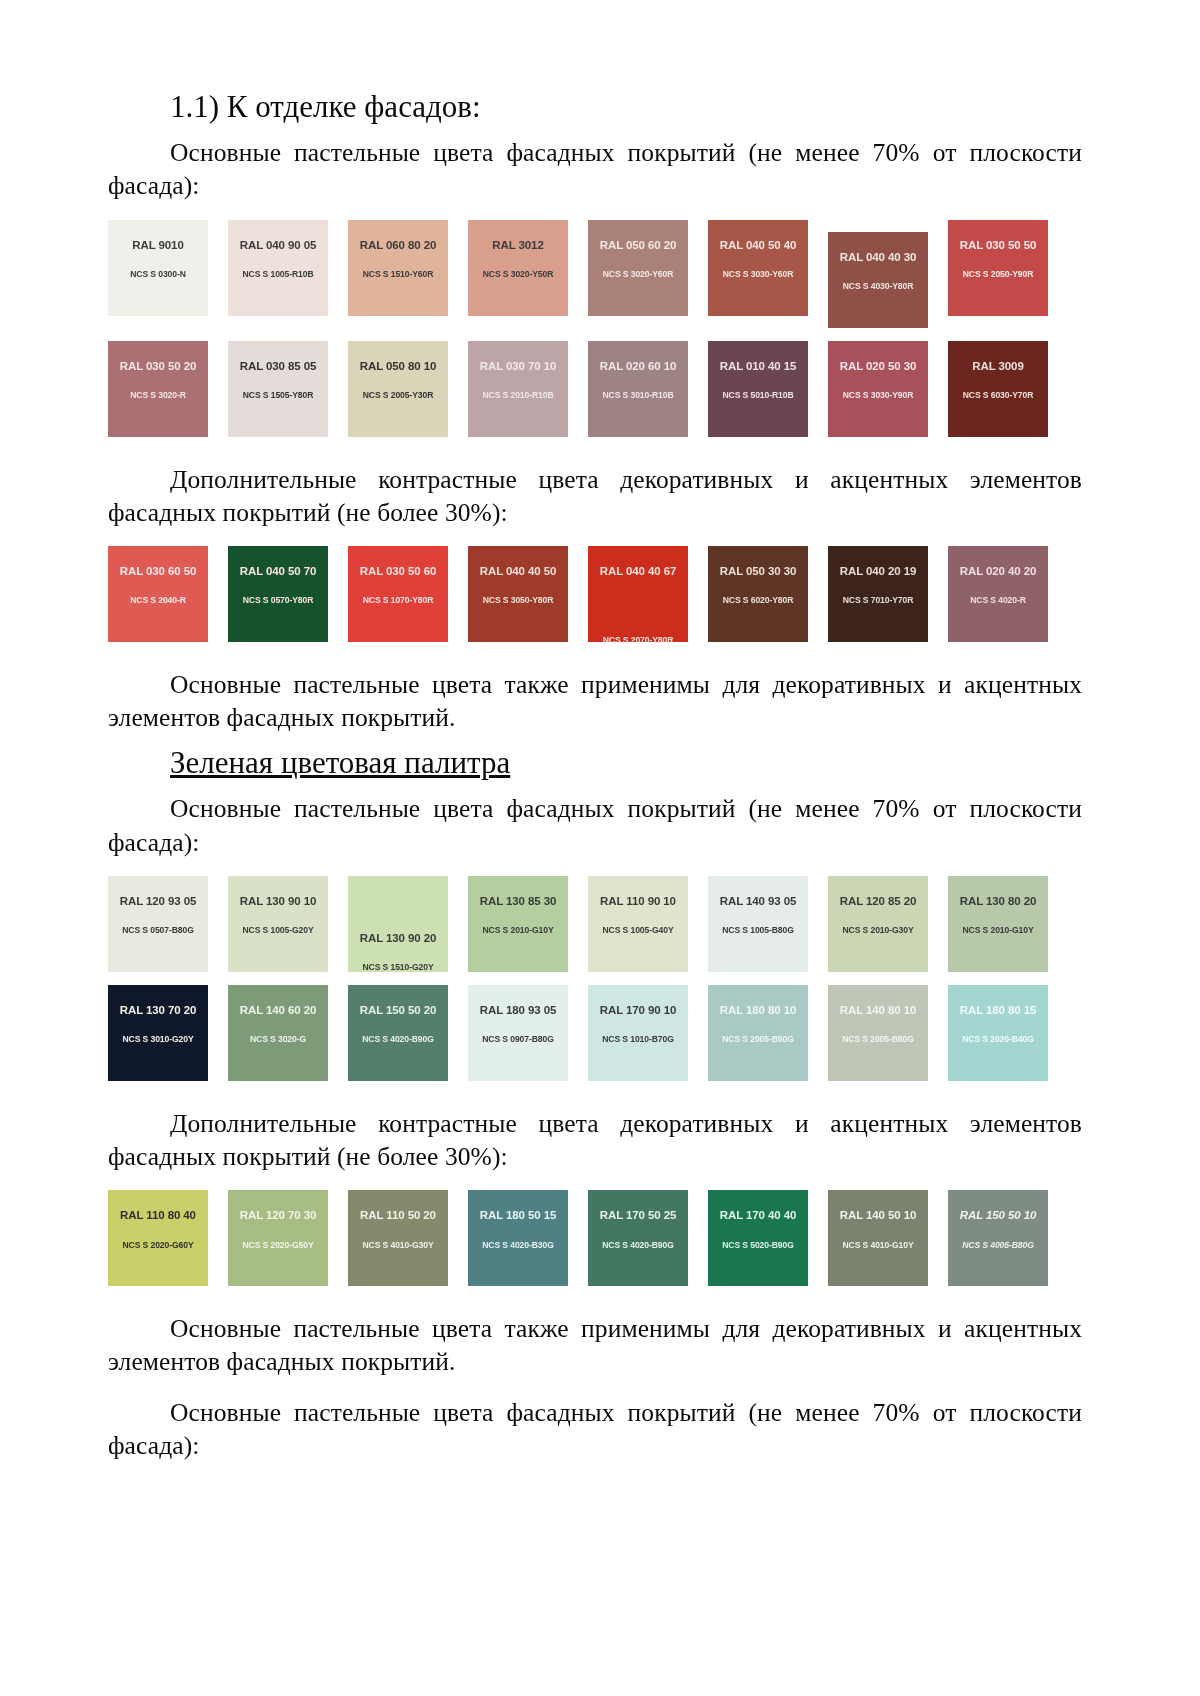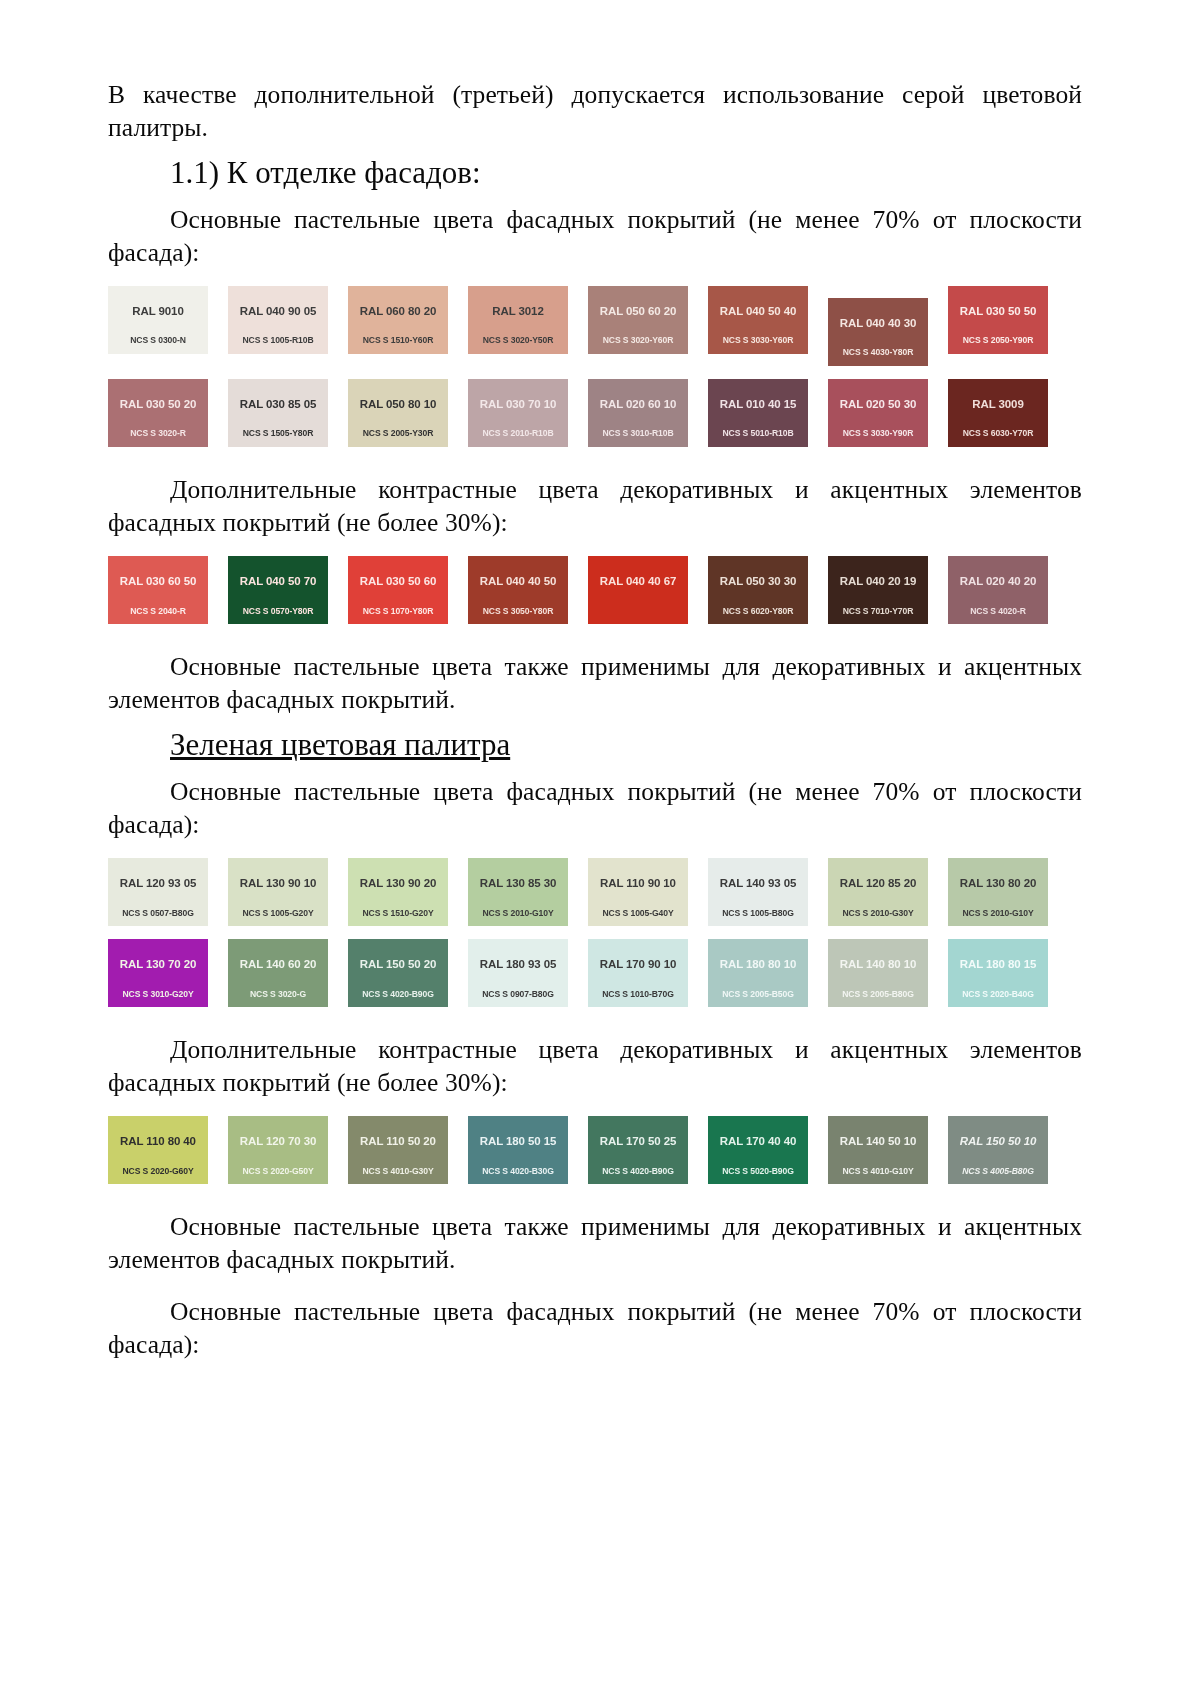--- a/index.html
+++ b/index.html
@@ -50,21 +50,21 @@
   
   .swatch-row {
     display: flex;
     gap: 0px;
     justify-content: flex-start;
     margin: 0;
     padding: 0;
   }
   .swatch {
     width: 100px;
-    height: 68px;
+    height: 96px;
     box-sizing: border-box;
     margin-right: 20px;
     position: relative;
     display: flex;
     flex-direction: column;
     justify-content: flex-start;
     padding: 20px 0 0 0;
     overflow: hidden;
   }
   .swatch:last-child { margin-right: 0; }
@@ -87,21 +87,20 @@
     white-space: nowrap;
     letter-spacing: -0.1px;
   }
   .rows-gap { height: 13px; }
 </style>
 </head>
 <body>
 
 <div class="page">
 
-  <p class="para">В качестве дополнительной (третьей) допускается использование серой цветовой палитры.</p>
 
   <div class="spacer-sm"></div>
 
   <div class="sub-head"><span>1.1) К отделке фасадов:</span></div>
 
 
   <div class="spacer-sm"></div>
 
   <p class="para indent">Основные пастельные цвета фасадных покрытий (не менее 70% от плоскости фасада):</p>
 
@@ -239,21 +238,21 @@
   <div>
     <div class="swatch-row">
         <div class="swatch" style="background: rgb(231, 234, 222); color: rgb(58, 58, 58);">
           <div class="ral">RAL 120 93 05</div>
           <div class="ncs">NCS S 0507-B80G</div>
         </div>
         <div class="swatch" style="background: rgb(217, 225, 198); color: rgb(58, 58, 58);">
           <div class="ral">RAL 130 90 10</div>
           <div class="ncs">NCS S 1005-G20Y</div>
         </div>
-        <div class="swatch" style="background: rgb(205, 224, 178); color: rgb(58, 58, 58);">
+        <div class="swatch" style="background: rgb(205, 224, 178); color: rgb(58, 58, 58); justify-content: flex-end;">
           <div class="ral">RAL 130 90 20</div>
           <div class="ncs">NCS S 1510-G20Y</div>
         </div>
         <div class="swatch" style="background: rgb(180, 206, 160); color: rgb(58, 58, 58);">
           <div class="ral">RAL 130 85 30</div>
           <div class="ncs">NCS S 2010-G10Y</div>
         </div>
         <div class="swatch" style="background: rgb(226, 227, 205); color: rgb(58, 58, 58);">
           <div class="ral">RAL 110 90 10</div>
           <div class="ncs">NCS S 1005-G40Y</div>
@@ -266,21 +265,21 @@
           <div class="ral">RAL 120 85 20</div>
           <div class="ncs">NCS S 2010-G30Y</div>
         </div>
         <div class="swatch" style="background: rgb(183, 201, 168); color: rgb(58, 58, 58);">
           <div class="ral">RAL 130 80 20</div>
           <div class="ncs">NCS S 2010-G10Y</div>
         </div>
       </div>
     <div class="rows-gap"></div>
     <div class="swatch-row">
-        <div class="swatch" style="background: #a21caf; color: rgb(240, 243, 230);">
+        <div class="swatch" style="background: #0f172a; color: rgb(240, 243, 230);">
           <div class="ral">RAL 130 70 20</div>
           <div class="ncs">NCS S 3010-G20Y</div>
         </div>
         <div class="swatch" style="background: rgb(125, 155, 119); color: rgb(239, 244, 236);">
           <div class="ral">RAL 140 60 20</div>
           <div class="ncs">NCS S 3020-G</div>
         </div>
         <div class="swatch" style="background: rgb(84, 128, 107); color: rgb(233, 241, 236);">
           <div class="ral">RAL 150 50 20</div>
           <div class="ncs">NCS S 4020-B90G</div>

